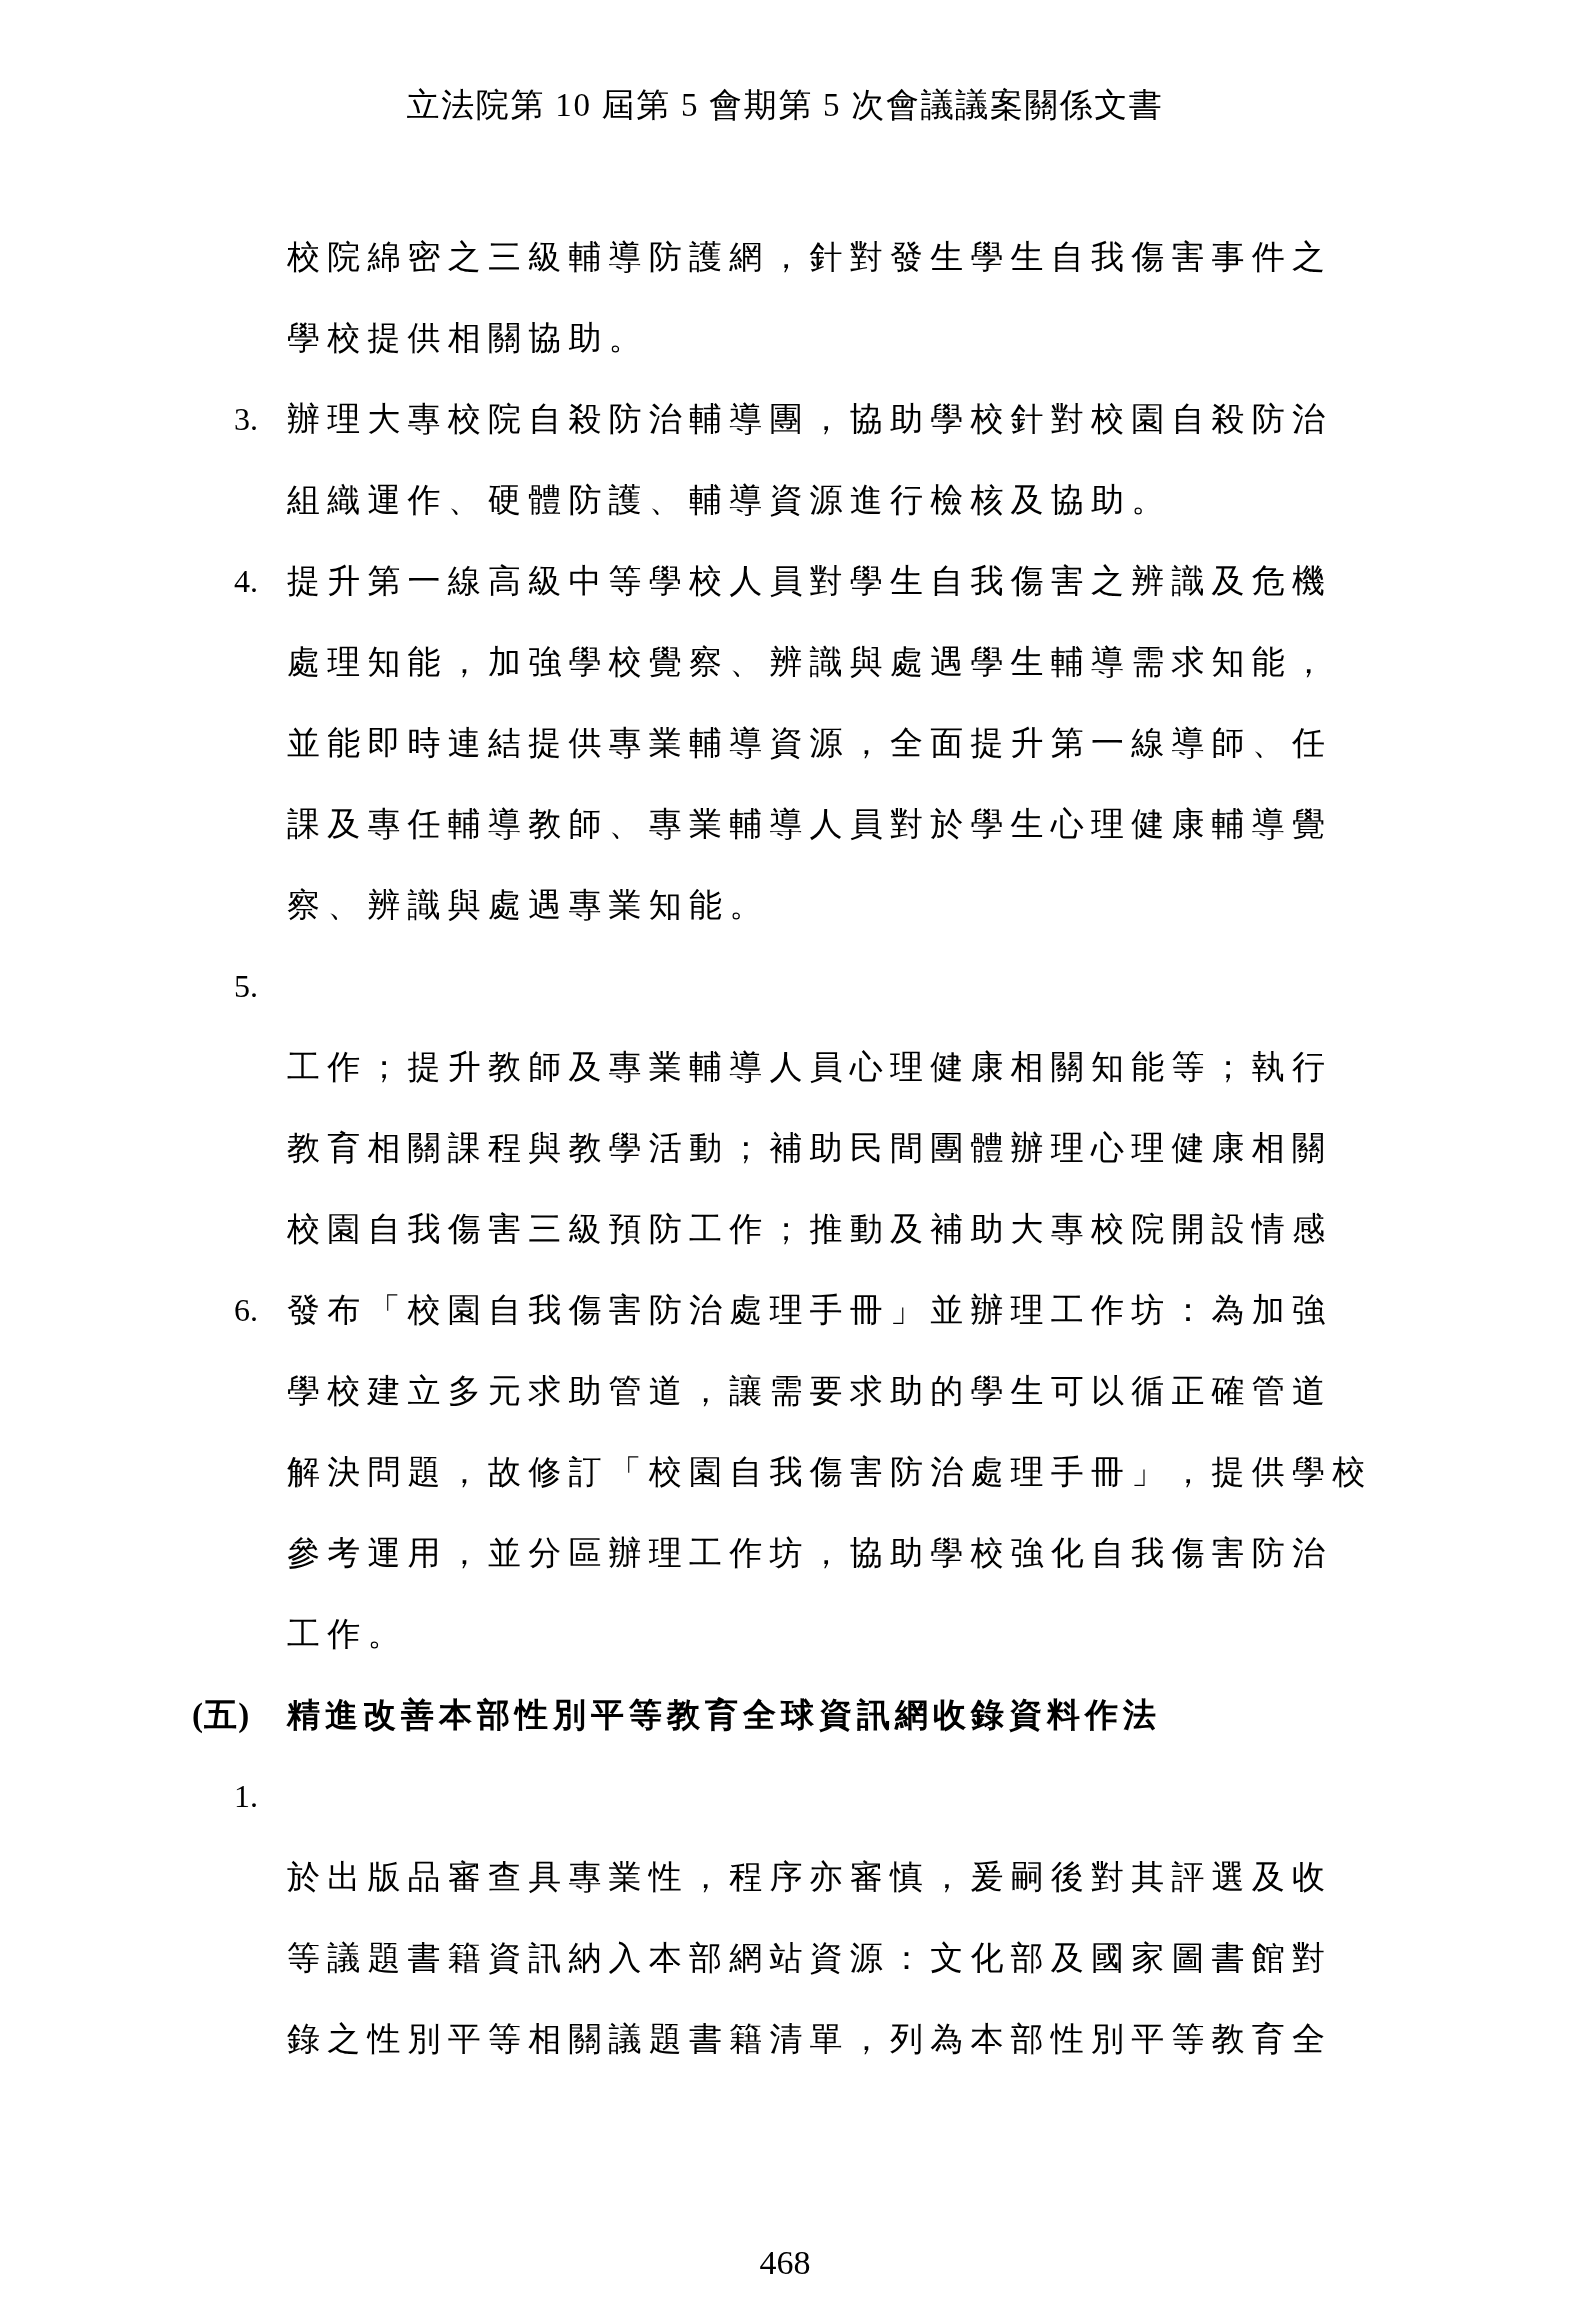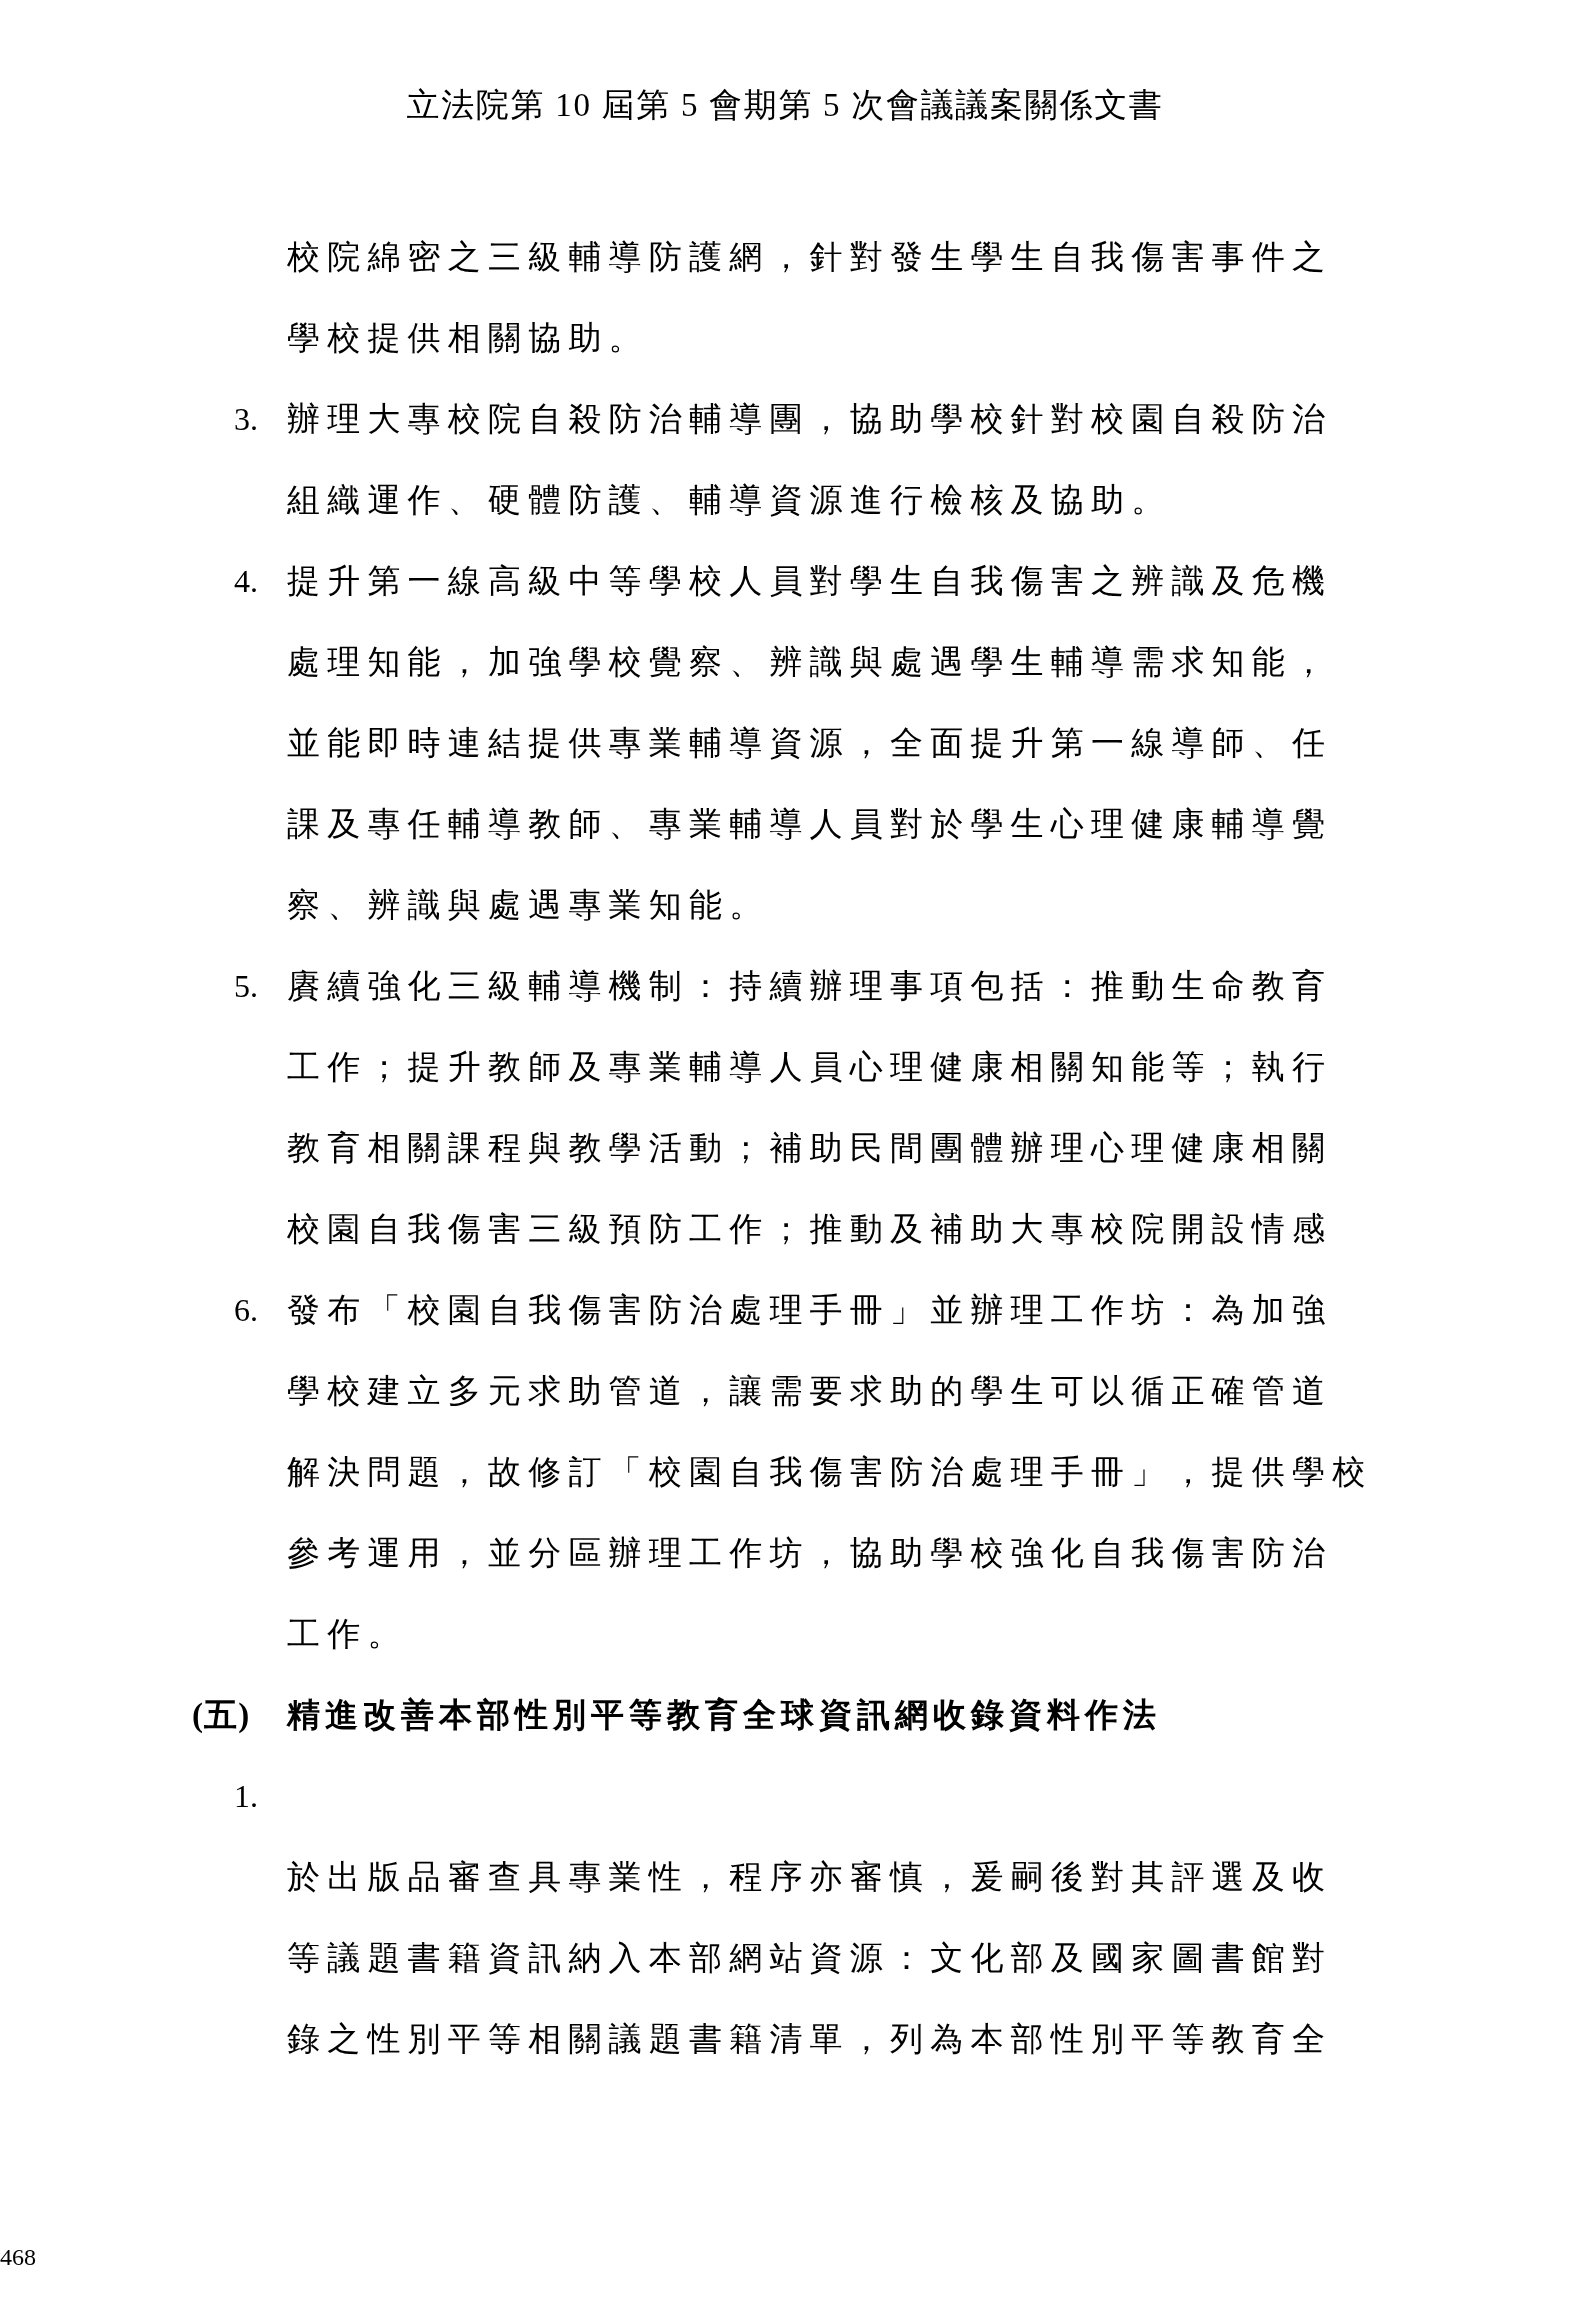--- a/index.html
+++ b/index.html
@@ -60,21 +60,22 @@
   }
   .line.heading .text {
     font-weight: bold;
     letter-spacing: 5px;
   }
   .page-number {
     position: absolute;
     top: 2244px;
     left: 0;
     width: 100%;
-    font-size: 24px;
+    text-align: center;
+    font-size: 34px;
   }
 </style>
 </head>
 <body>
 
 <div class="doc-header">立法院第 10 屆第 5 會期第 5 次會議議案關係文書</div>
 
 <div class="content">
   <div class="line">
     <span class="text">校院綿密之三級輔導防護網，針對發生學生自我傷害事件之</span>
@@ -100,21 +101,20 @@
     <span class="text">並能即時連結提供專業輔導資源，全面提升第一線導師、任</span>
   </div>
   <div class="line">
     <span class="text">課及專任輔導教師、專業輔導人員對於學生心理健康輔導覺</span>
   </div>
   <div class="line">
     <span class="text">察、辨識與處遇專業知能。</span>
   </div>
   <div class="line">
     <span class="num">5.</span>
-    <span class="text">賡續強化三級輔導機制：持續辦理事項包括：推動生命教育</span>
   </div>
   <div class="line">
     <span class="text">工作；提升教師及專業輔導人員心理健康相關知能等；執行</span>
   </div>
   <div class="line">
     <span class="text">教育相關課程與教學活動；補助民間團體辦理心理健康相關</span>
   </div>
   <div class="line">
     <span class="text">校園自我傷害三級預防工作；推動及補助大專校院開設情感</span>
   </div>

